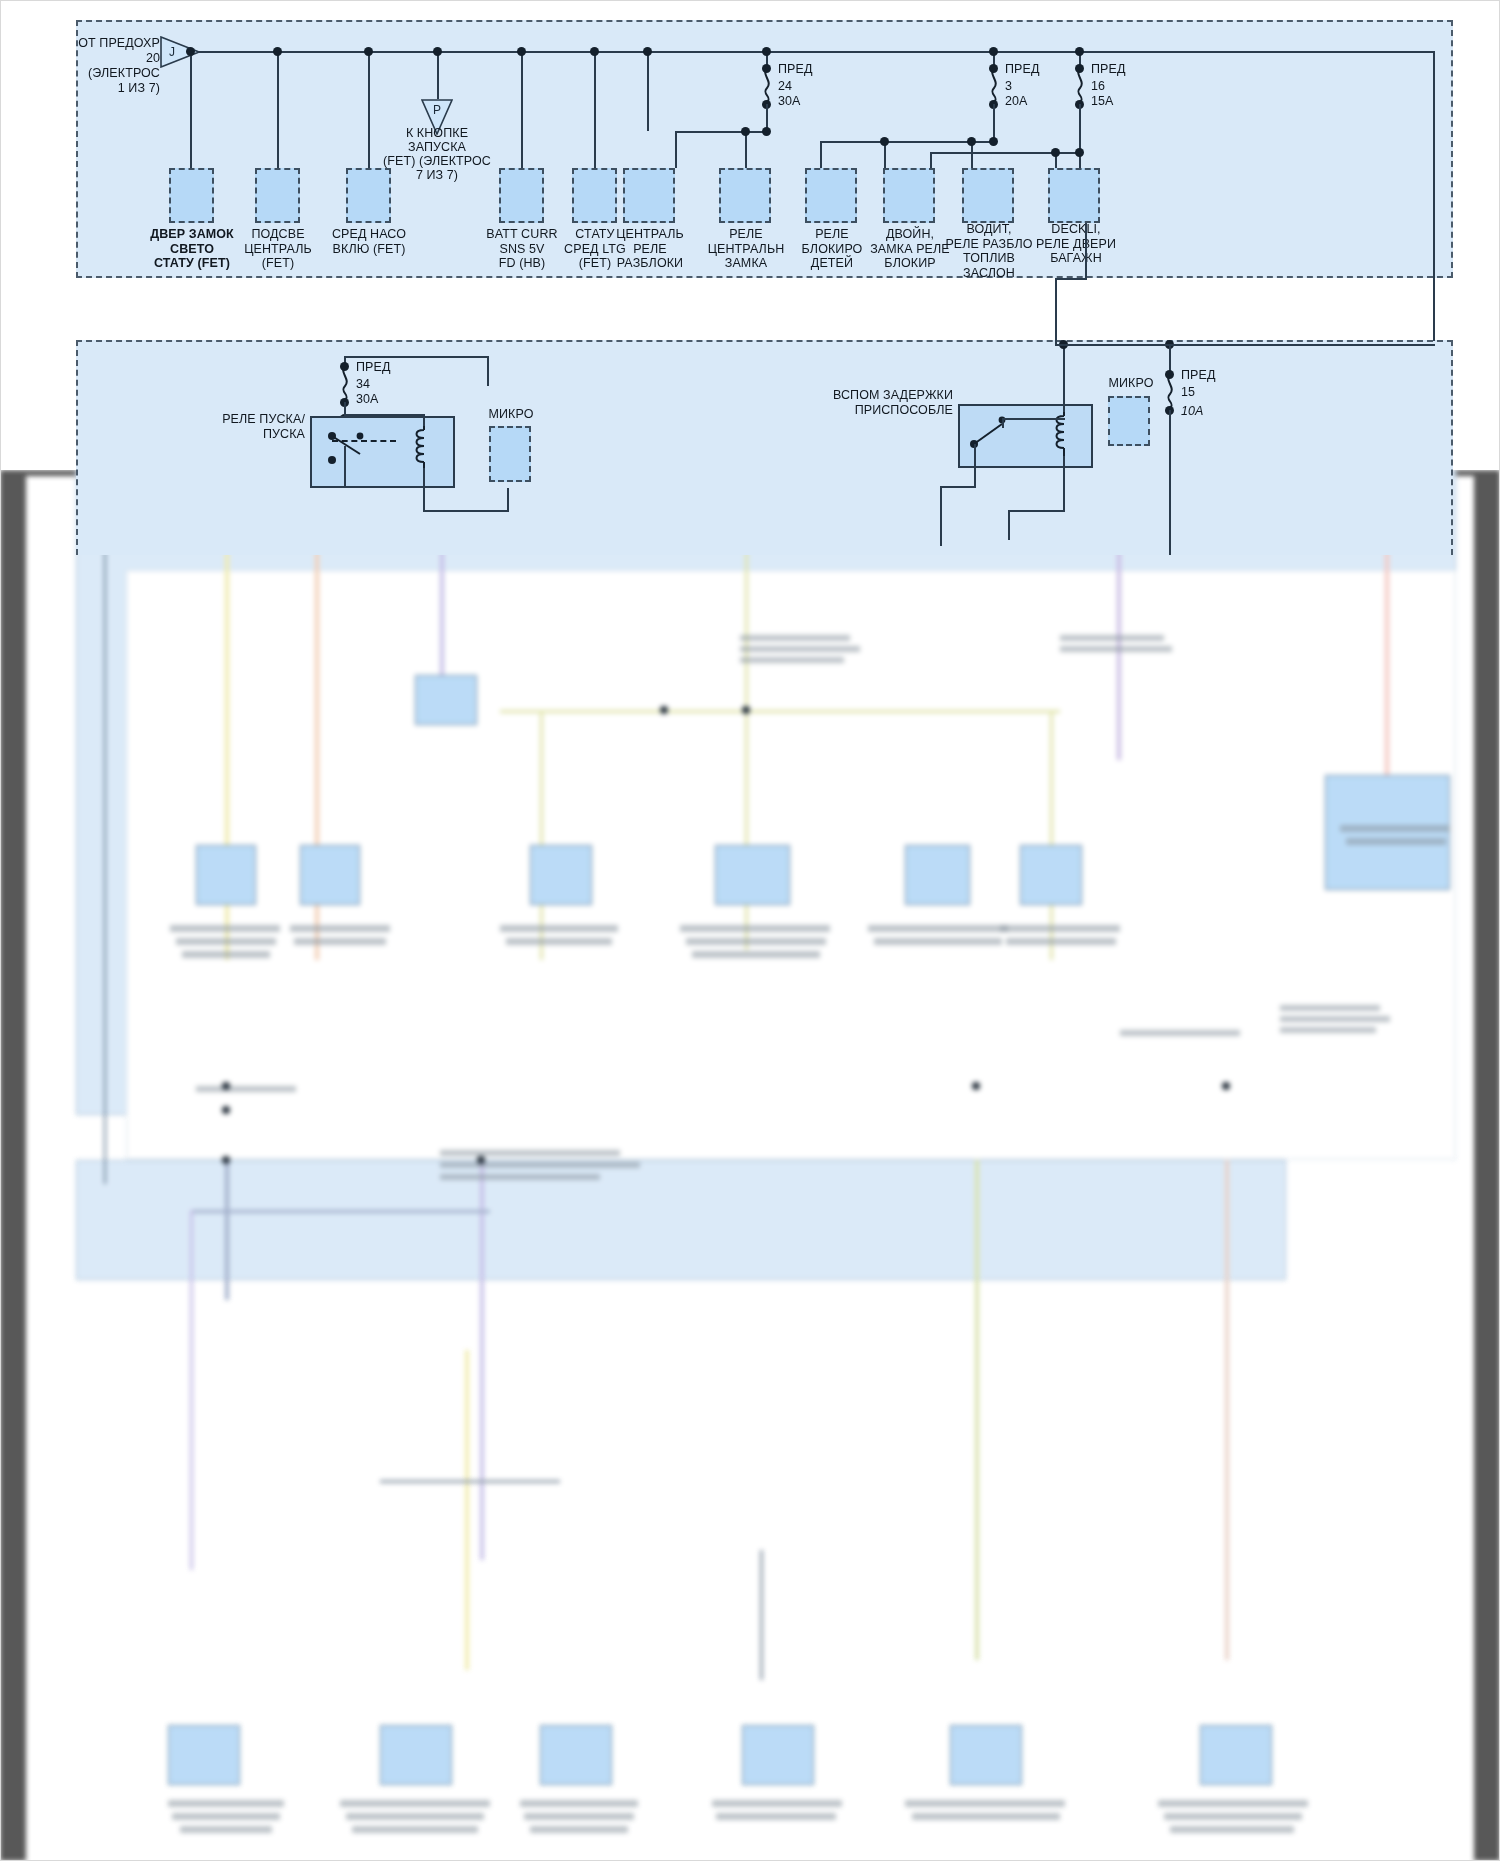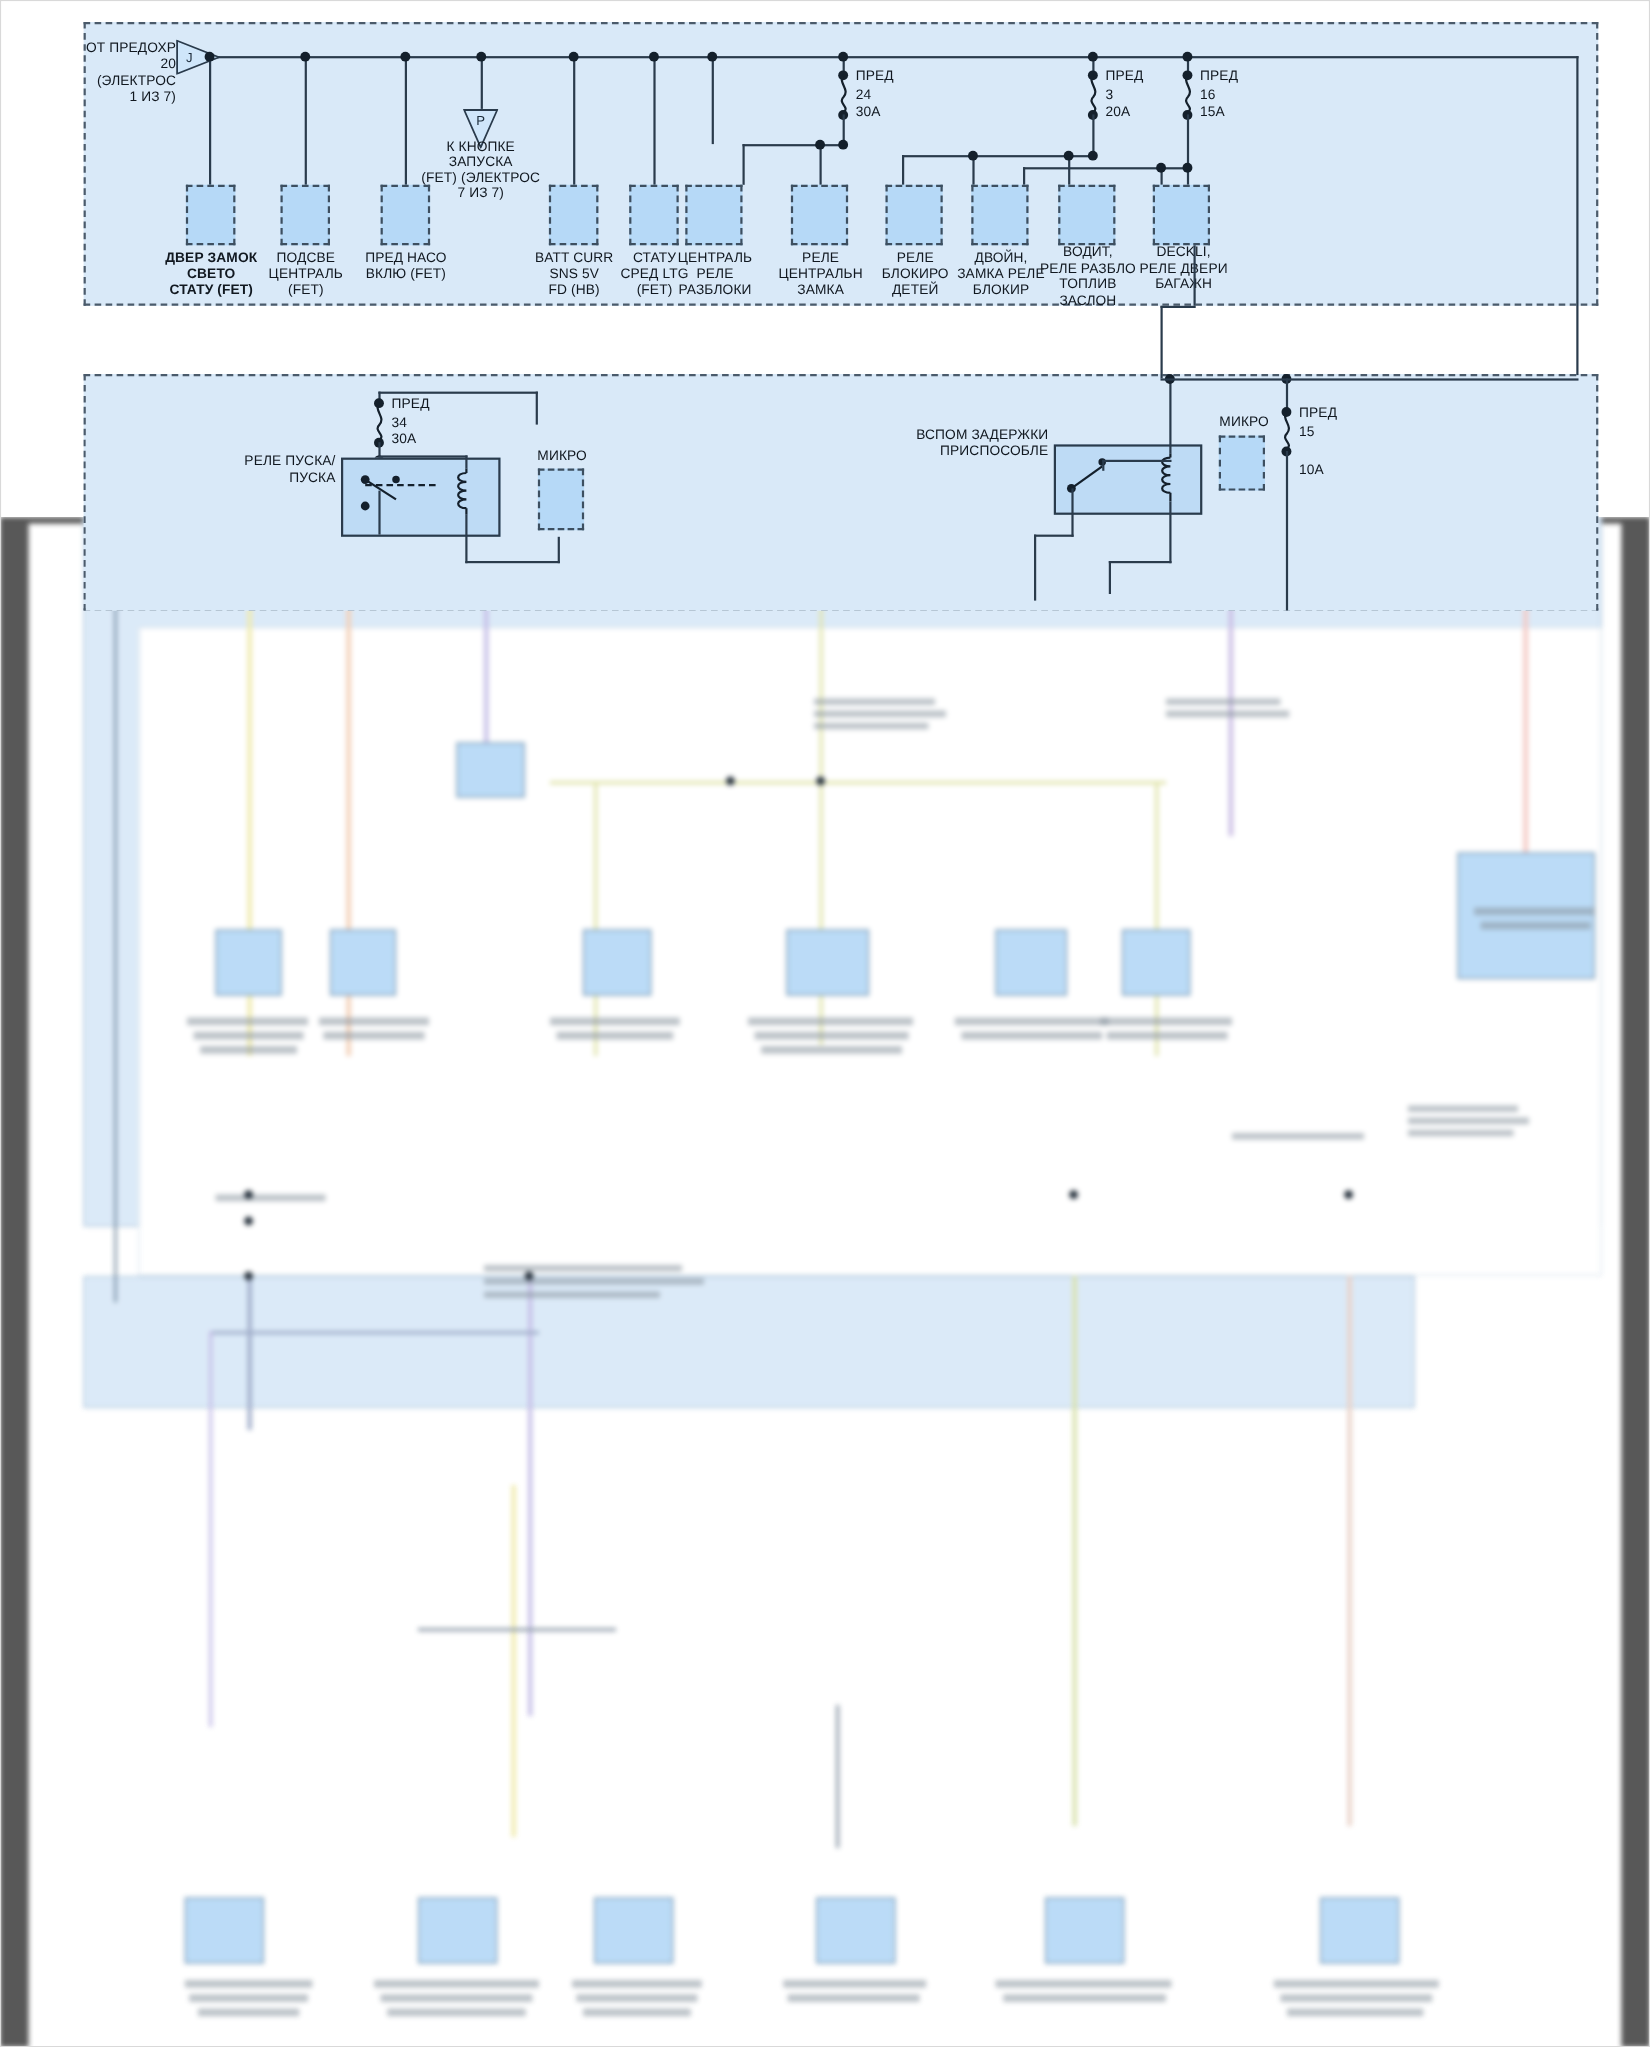--- a/index.html
+++ b/index.html
@@ -290,21 +290,21 @@
   <div class="mod" style="left:169px;top:168px;width:45px;height:55px;"></div>
   <div class="lbl" style="left:131px;top:227px;width:122px;font-weight:bold;">ДВЕР ЗАМОК СВЕТО
 СТАТУ (FET)</div>
 
   <div class="mod" style="left:255px;top:168px;width:45px;height:55px;"></div>
   <div class="lbl" style="left:236px;top:227px;width:84px;">ПОДСВЕ
 ЦЕНТРАЛЬ
 (FET)</div>
 
   <div class="mod" style="left:346px;top:168px;width:45px;height:55px;"></div>
-  <div class="lbl" style="left:312px;top:227px;width:114px;">ПРЕД НАСО
+  <div class="lbl" style="left:312px;top:227px;width:114px;">СРЕД НАСО
 ВКЛЮ (FET)</div>
 
   <div class="mod" style="left:499px;top:168px;width:45px;height:55px;"></div>
   <div class="lbl" style="left:478px;top:227px;width:88px;">BATT CURR
 SNS 5V
 FD (HB)</div>
 
   <div class="mod" style="left:572px;top:168px;width:45px;height:55px;"></div>
   <div class="lbl" style="left:551px;top:227px;width:88px;">СТАТУ
 СРЕД LTG
@@ -423,20 +423,20 @@
   <div class="dot" style="left:1165px;top:370px;"></div>
   <div class="fuse" style="left:1164px;top:374px;">
     <svg width="12" height="34" viewBox="0 0 12 34">
       <path d="M6 0 C 0 7, 12 13, 6 20 C 0 26, 12 29, 6 34" fill="none" stroke="#14202c" stroke-width="2"></path>
     </svg>
   </div>
   <div class="dot" style="left:1165px;top:406px;"></div>
   <div class="w wv" style="left:1169px;top:410px;height:145px;"></div>
   <div class="lbl l" style="left:1181px;top:368px;width:70px;">ПРЕД</div>
   <div class="lbl l" style="left:1181px;top:385px;width:70px;">15</div>
-  <div class="lbl l" style="left:1181px;top:420px;width:70px;">10A</div>
+  <div class="lbl l" style="left:1181px;top:404px;width:70px;font-style:italic;">10A</div>
 
   <div class="w wh" style="left:1055px;top:344px;width:380px;"></div>
 
   <div class="w wv" style="left:507px;top:488px;height:24px;"></div>
 
   <div class="page-frame"></div>
 </div>
 
 </body></html>

